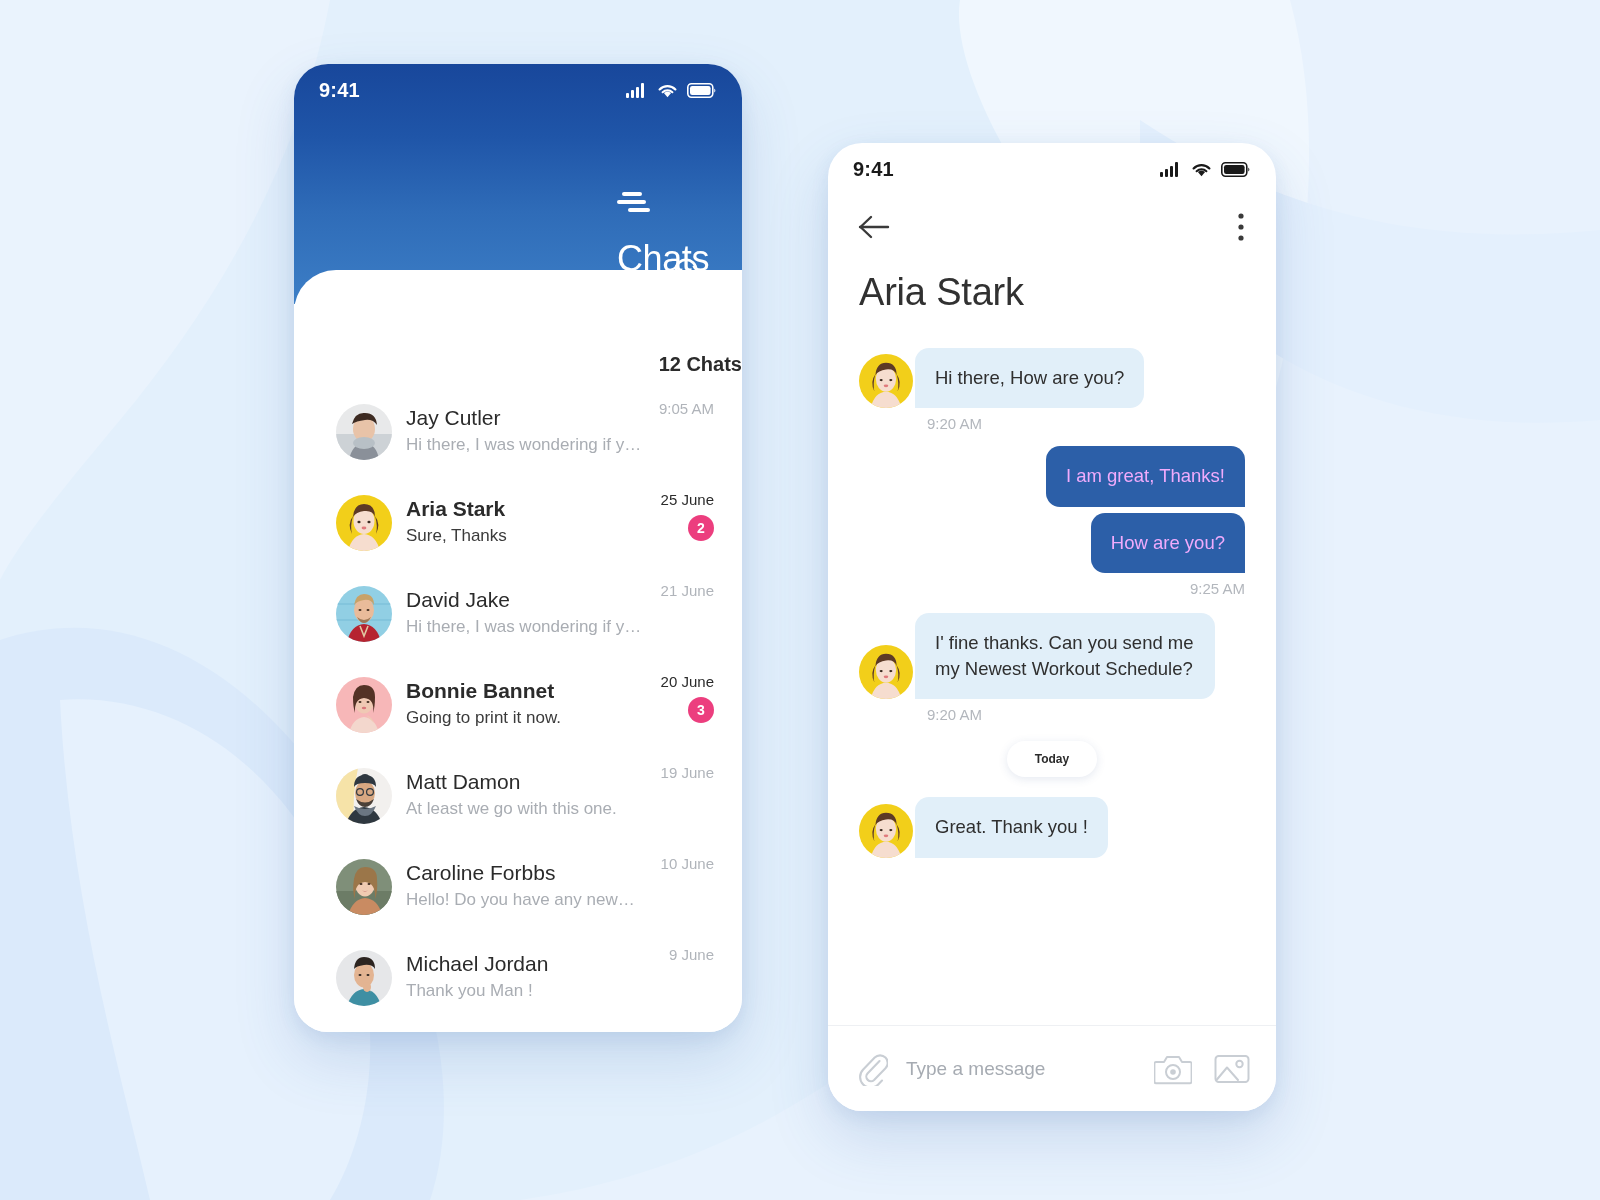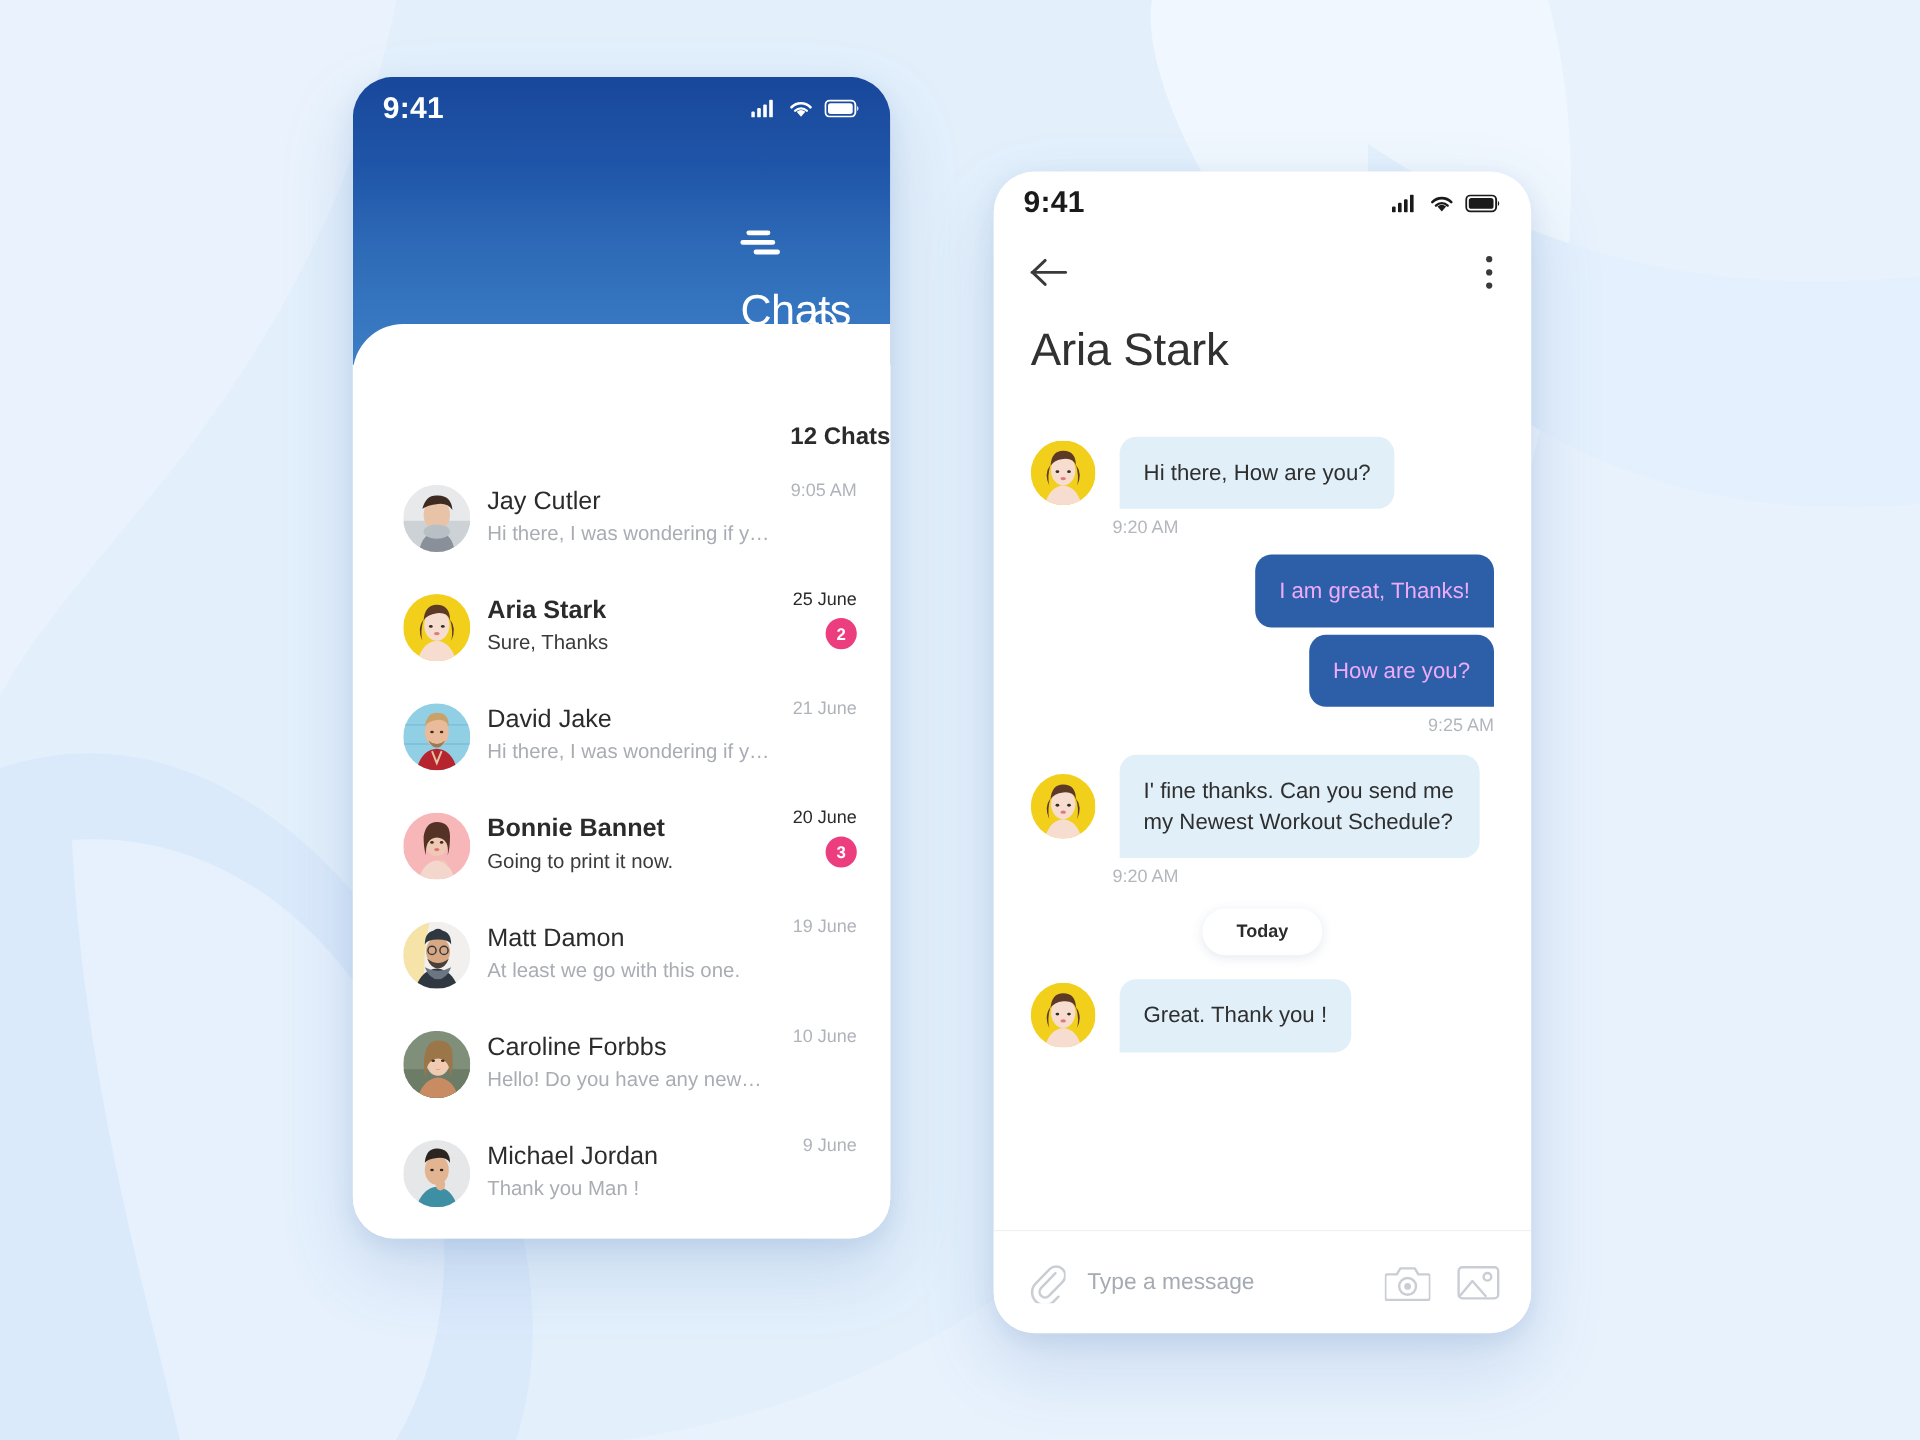--- a/index.html
+++ b/index.html
@@ -41,21 +41,21 @@
   }
 
   
   .statusbar {
     height: 52px;
     display: flex; align-items: center;
     justify-content: space-between;
     padding: 0 26px 0 25px;
   }
   .status-time {
-    font-size: 25px; font-weight: bold;
+    font-size: 20px; font-weight: bold;
     letter-spacing: .2px;
   }
   .status-icons { display: flex; align-items: center; gap: 9px; }
 
   
   .blue-header {
     position: relative;
     height: 240px;
     background: linear-gradient(to bottom, #18479b 0%, #1f55a8 30%, #2f6cb8 62%, #3c7ec6 100%);
   }
@@ -173,21 +173,21 @@
     font-weight: normal;
     letter-spacing: -0.2px;
   }
 
   .thread {
     padding: 34px 31px 0 31px;
     height: 679px;
     overflow: hidden;
   }
   .msg-group { margin-bottom: 6px; }
-  .msg-in-wrap { display: flex; align-items: center; gap: 20px; margin-top: 16px; }
+  .msg-in-wrap { display: flex; align-items: flex-end; gap: 2px; }
   .msg-avatar {
     width: 54px; height: 54px;
     border-radius: 50%;
     flex: 0 0 54px;
     overflow: hidden;
     position: relative;
   }
   .bubble {
     font-size: 18.5px;
     line-height: 1.42;
@@ -213,21 +213,21 @@
     margin-top: 7px;
   }
   .stamp-in  { margin-left: 68px; }
   .stamp-out { text-align: right; }
 
   .day-chip-wrap { display: flex; justify-content: center; margin: 18px 0 20px; }
   .day-chip {
     background: #ffffff;
     border-radius: 20px;
     padding: 11px 28px;
-    font-size: 15px;
+    font-size: 12px;
     font-weight: bold;
     color: #2b2b2b;
     box-shadow: 0 2px 10px rgba(45,80,140,0.13);
   }
 
   .composer {
     position: absolute;
     left: 0; bottom: 0;
     width: 448px; height: 86px;
     border-top: 1px solid #eef0f3;

